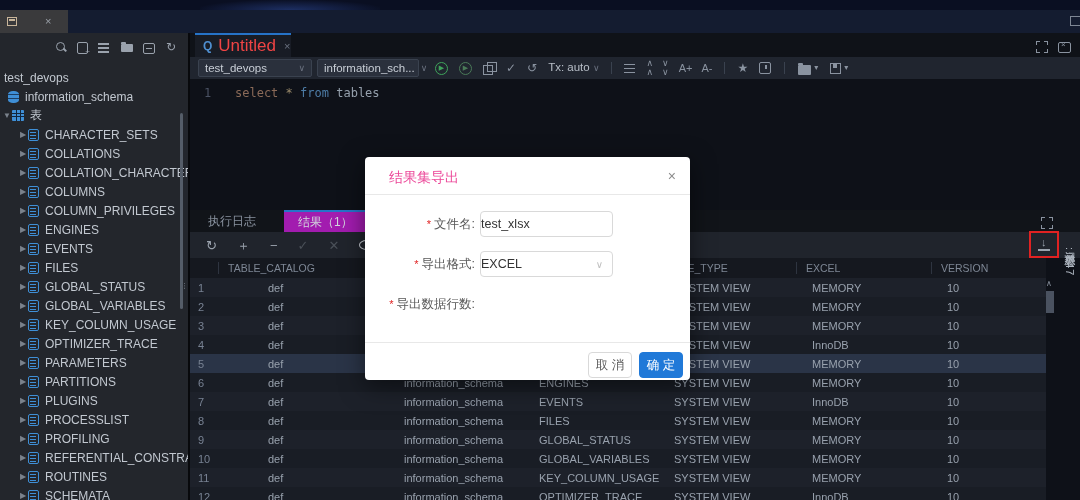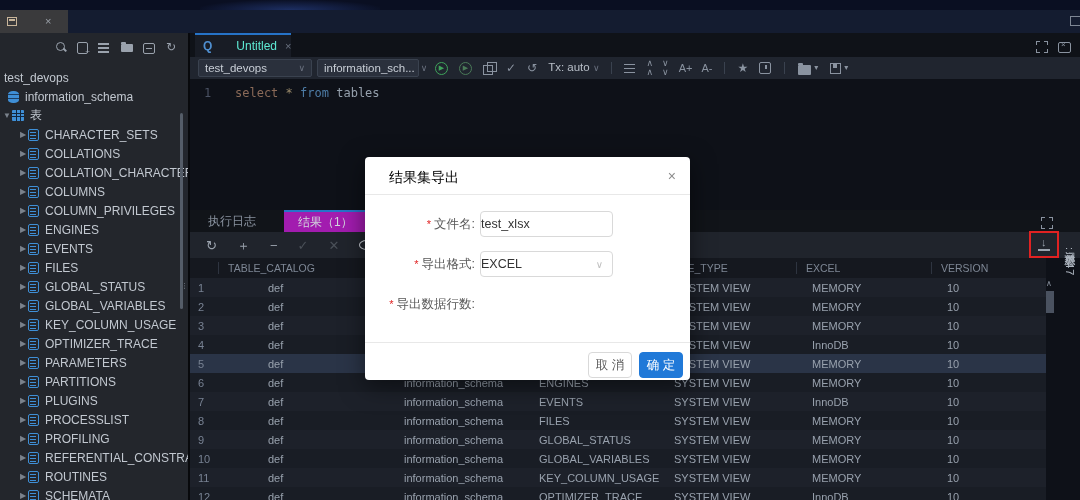--- a/index.html
+++ b/index.html
@@ -56,21 +56,21 @@
   .ic-table::after{content:"";position:absolute;left:1px;top:2px;width:6px;height:1px;background:var(--tree-blue);
     box-shadow:0 3px 0 var(--tree-blue),0 6px 0 var(--tree-blue);}
   #side-scrollthumb{left:180px;top:113px;width:3px;height:196px;background:#555d68;border-radius:2px;}
   #side-resize{left:181px;top:283px;width:6px;height:10px;color:#8a93a0;font-size:7px;line-height:5px;letter-spacing:0;}
 
   
   #editor-tabbar{left:190px;top:33px;width:890px;height:24px;background:#0f1218;}
   #editor-tab{left:195px;top:33px;width:96px;height:24px;background:#181c25;border-top:2px solid var(--accent);
     display:flex;align-items:center;padding:0 8px;gap:6px;}
   #editor-tab .q{color:#4f8fd0;font-weight:bold;font-size:12px;}
-  #editor-tab .t{color:#5eead4;font-size:12px;margin-left:18px;}
+  #editor-tab .t{color:#ef4444;font-size:17px;}
   #editor-tab .x{color:#6a7280;font-size:11px;margin-left:2px;}
   .corner-ico{width:12px;height:12px;position:relative;display:inline-block;}
   .corner-ico i{position:absolute;width:4px;height:4px;border:1.5px solid #8a93a0;}
   .corner-ico i:nth-child(1){left:0;top:0;border-right:none;border-bottom:none;}
   .corner-ico i:nth-child(2){right:0;top:0;border-left:none;border-bottom:none;}
   .corner-ico i:nth-child(3){left:0;bottom:0;border-right:none;border-top:none;}
   .corner-ico i:nth-child(4){right:0;bottom:0;border-left:none;border-top:none;}
   .winrest-ico{width:13px;height:11px;border:1.2px solid #8a93a0;border-radius:2px;position:relative;display:inline-block;}
   .winrest-ico::after{content:"×";position:absolute;left:2px;top:-3px;font-size:8px;color:#8a93a0;}
 
@@ -130,21 +130,21 @@
   .i-download::before{content:"↓";position:absolute;left:3px;top:-3px;color:#9aa2ad;font-size:11px;}
   .i-download::after{content:"";position:absolute;left:0;bottom:0;width:12px;height:1.5px;background:#9aa2ad;}
   #record-count{left:1062px;top:243px;writing-mode:vertical-rl;color:#aeb6c0;font-size:11px;letter-spacing:1px;}
   #tbl-scroll-arrow{left:1046px;top:279px;color:#8a93a0;font-size:8px;}
   #tbl-scroll-thumb{left:1046px;top:291px;width:8px;height:22px;background:#4a5260;}
   #right-gutter{left:1056px;top:258px;width:24px;height:242px;background:#171a21;z-index:-1;}
 
   
   #modal{left:365px;top:157px;width:325px;height:223px;background:#fff;border-radius:4px;
     box-shadow:0 6px 24px rgba(0,0,0,.5);color:#333;}
-  #modal-title{position:absolute;left:24px;top:12px;font-size:14px;color:#000000;}
+  #modal-title{position:absolute;left:24px;top:12px;font-size:14px;color:#ec4899;}
   #modal-close{position:absolute;right:14px;top:11px;font-size:14px;color:#8c8c8c;}
   #modal-hdiv{position:absolute;left:0;top:37px;width:325px;height:1px;background:#e8e8e8;}
   .mrow{position:absolute;left:0;width:325px;height:26px;display:flex;align-items:center;}
   .mlabel{position:absolute;right:215px;width:200px;text-align:right;font-size:12.5px;color:#595959;}
   .req{color:#e02222;margin-right:3px;font-size:11px;}
   .minput{position:absolute;left:115px;width:133px;height:26px;border:1px solid #d9d9d9;border-radius:4px;
     background:#fff;font-size:12.5px;color:#333;display:flex;align-items:center;
     font-family:"Liberation Sans",sans-serif;}
   .minput.focused{border-color:#40a9ff;box-shadow:0 0 0 2px rgba(24,144,255,.2);}
   .minput .selcaret{position:absolute;right:9px;color:#bfbfbf;font-size:10px;}

